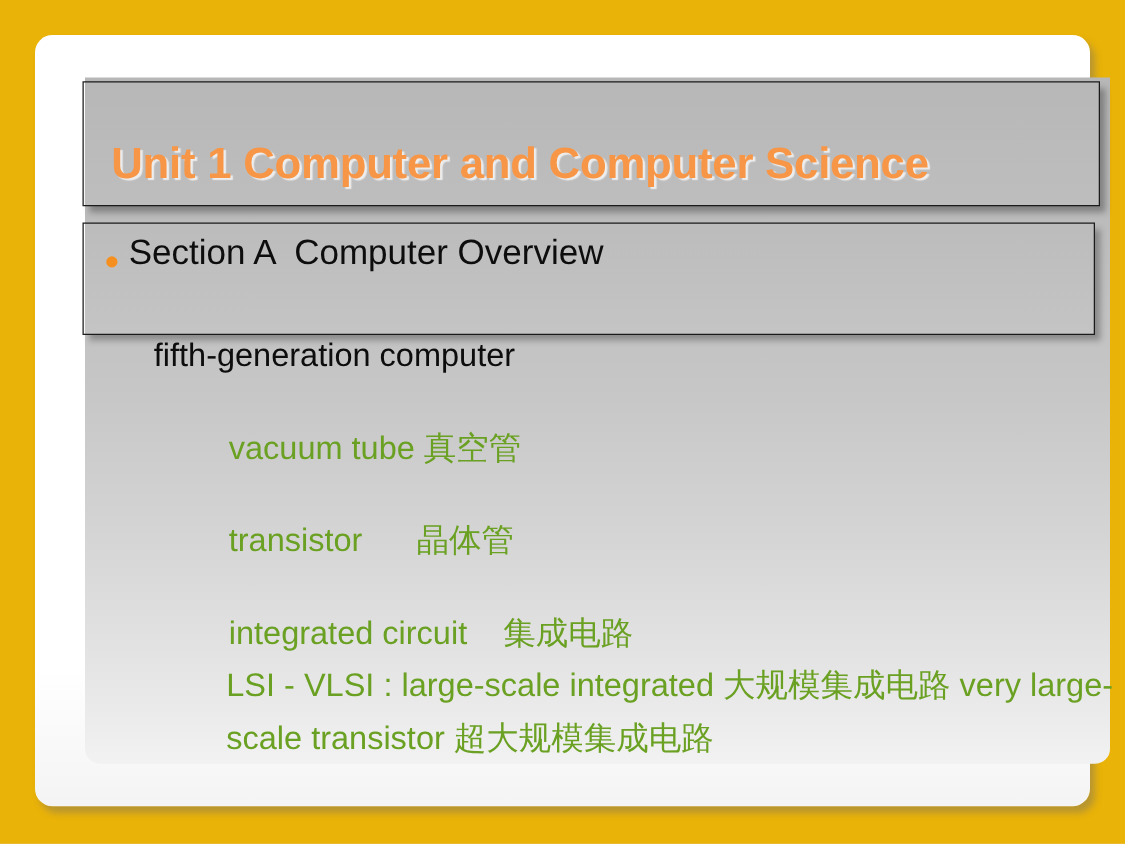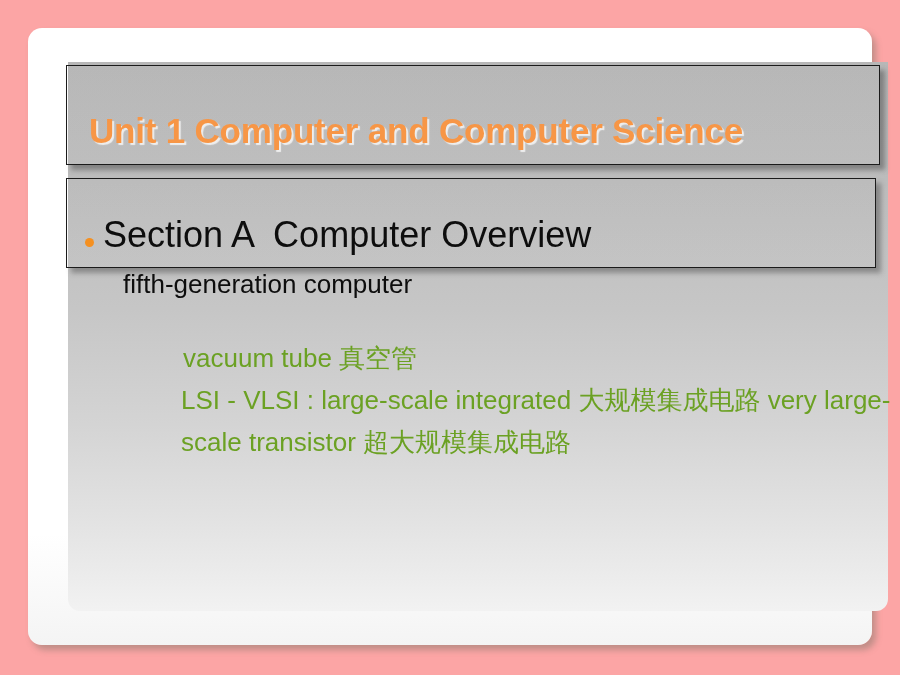--- a/index.html
+++ b/index.html
@@ -12,21 +12,21 @@
     background: #e2ddd2;
     font-family: "Liberation Sans", sans-serif;
     overflow: hidden;
   }
 
   #slide-root {
     position: absolute;
     left: 0; top: 0;
     width: 900px;
     height: 675px;
-    background: #fca5a5;
+    background: #eab308;
   }
 
   
   .white-frame {
     position: absolute;
     left: 28px;
     top: 28px;
     width: 844px;
     height: 617px;
     background: linear-gradient(180deg, #ffffff 0%, #ffffff 82%, #f4f4f4 100%);
@@ -85,26 +85,25 @@
     height: 90px;
     border: 1.5px solid #1b1b1b;
     box-sizing: border-box;
     box-shadow: 5px 5px 5px rgba(60,60,60,0.42);
     background: linear-gradient(180deg, rgba(190,190,190,0.0) 0%, rgba(205,205,205,0.15) 100%);
   }
   .section-line-1 {
     position: absolute;
     left: 18px;
     top: 7px;
-    font-size: 36px;
+    font-size: 28px;
     color: #0d0d0d;
     white-space: pre;
     display: flex;
     align-items: center;
-    margin-top: 28px;
   }
   .bullet-dot {
     display: inline-block;
     width: 9px;
     height: 9px;
     border-radius: 50%;
     background: #f59020;
     margin-right: 9px;
     position: relative;
     top: 7px;
@@ -165,17 +164,19 @@
     <div class="section-box">
       <div class="section-line-1">
         <span class="bullet-dot"></span>
         <span>Section A  Computer Overview</span>
       </div>
     </div>
 
     <div class="body-text">
       <div class="line-black">fifth-generation computer</div>
       <div class="line-green">vacuum tube 真空管</div>
+      <div class="line-green">transistor      晶体管</div>
+      <div class="line-green">integrated circuit    集成电路</div>
       <div class="line-green-wrap"> LSI - VLSI : large-scale integrated 大规模集成电路 very large-scale transistor  超大规模集成电路</div>
     </div>
 
   </div>
 </div>
 
 </body></html>

